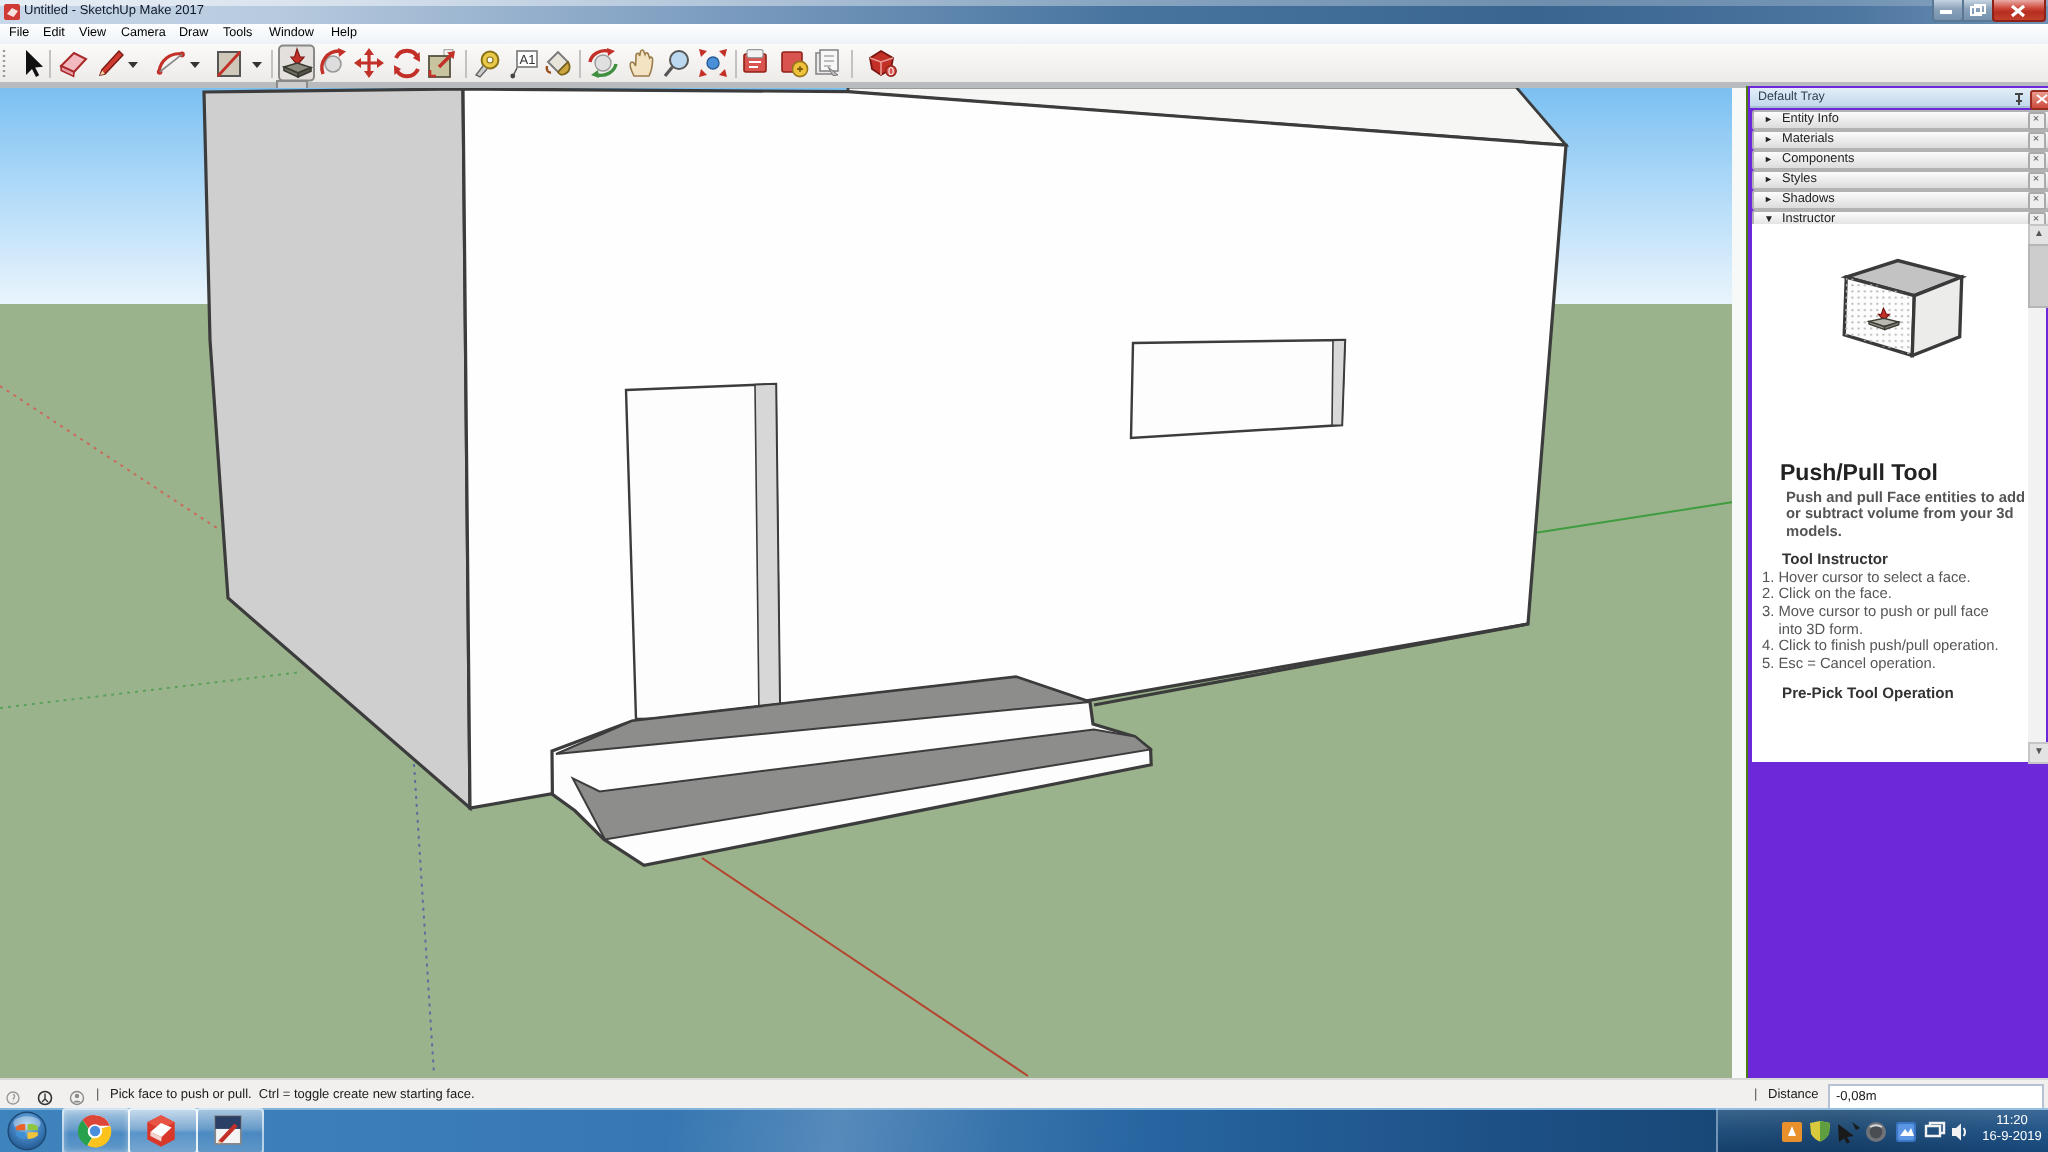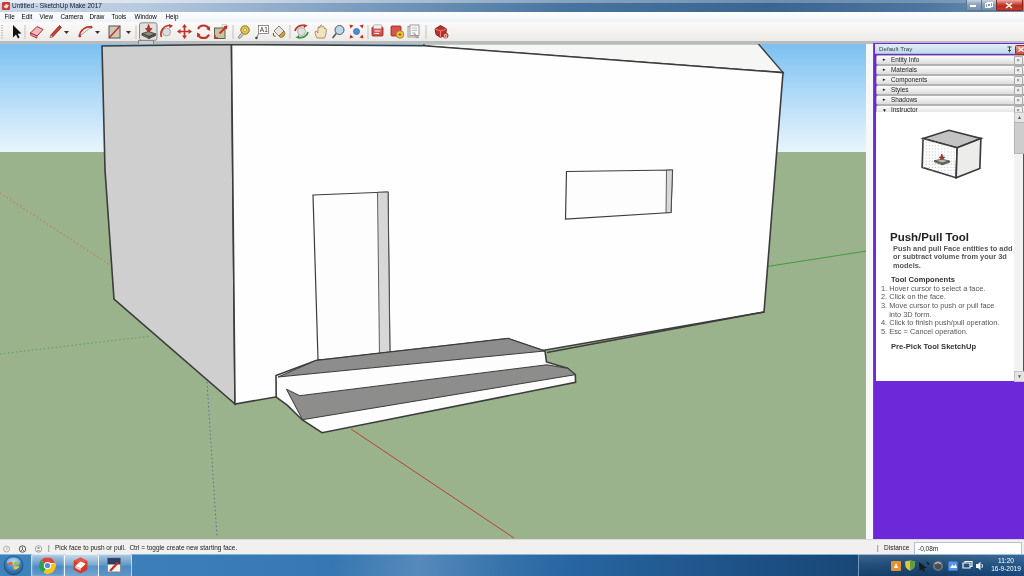--- a/index.html
+++ b/index.html
@@ -287,23 +287,23 @@
       <polygon points="37,21 60,12 59,41 36,50" fill="#ececea" stroke="#3a3a3a" stroke-width="1.6"></polygon>
       <g transform="translate(14,27)">
           <path d="M8 0 L9.5 3 L11 3 L8.3 6 L5.5 3 L7 3 Z" fill="#c23028" stroke="#6e140e" stroke-width="0.5"></path>
           <path d="M1 6.5 L8.2 5 L15.5 6.8 L8.5 9 Z" fill="#b9b9af" stroke="#3a3a32" stroke-width="0.7"></path>
           <path d="M1 6.5 L8.5 9 L8.6 10.5 L1 7.8 Z" fill="#8e8e84" stroke="#3a3a32" stroke-width="0.6"></path>
           <path d="M15.5 6.8 L8.5 9 L8.6 10.5 L15.5 8.2 Z" fill="#77776d" stroke="#3a3a32" stroke-width="0.6"></path>
         </g>
     </svg>
     <div class="abs" style="left:14px;top:119px;width:132px;font-size:11.5px;font-weight:bold;color:#222;">Push/Pull Tool</div>
     <div class="abs" style="left:17px;top:132.5px;width:130px;font-size:7.4px;line-height:8.6px;color:#555;font-weight:bold;">Push and pull Face entities to add<br>or subtract volume from your 3d<br>models.</div>
-    <div class="abs" style="left:15px;top:163px;width:130px;font-size:7.6px;font-weight:bold;color:#333;">Tool Components</div>
+    <div class="abs" style="left:15px;top:163px;width:130px;font-size:7.6px;font-weight:bold;color:#333;">Tool Instructor</div>
     <div class="abs" style="left:5px;top:172.8px;width:132px;font-size:7.4px;line-height:8.6px;color:#555;">1. Hover cursor to select a face.<br>2. Click on the face.<br>3. Move cursor to push or pull face<br>&nbsp;&nbsp;&nbsp;&nbsp;into 3D form.<br>4. Click to finish push/pull operation.<br>5. Esc = Cancel operation.</div>
-    <div class="abs" style="left:15px;top:229.5px;width:132px;font-size:7.6px;font-weight:bold;color:#333;">Pre-Pick Tool SketchUp</div>
+    <div class="abs" style="left:15px;top:229.5px;width:132px;font-size:7.6px;font-weight:bold;color:#333;">Pre-Pick Tool Operation</div>
 
     <div class="abs" style="left:138px;top:0;width:9px;height:269px;background:#f2f2f2;">
       <div class="abs" style="left:0;top:0;width:9px;height:9px;background:#e3e3e3;border:0.5px solid #c5c5c5;font-size:5px;color:#555;text-align:center;line-height:8px;">▲</div>
       <div class="abs" style="left:0;top:10px;width:9px;height:30px;background:#cdcdcd;border:0.5px solid #b5b5b5;"></div>
       <div class="abs" style="left:0;top:259px;width:9px;height:9px;background:#e3e3e3;border:0.5px solid #c5c5c5;font-size:5px;color:#555;text-align:center;line-height:8px;">▼</div>
     </div>
   </div>
 </div>
 <style>
  .secbar{position:absolute;left:2px;width:147px;height:8.5px;background:linear-gradient(#fcfcfc,#dcdcdc);border:0.5px solid #b2b2b2;border-radius:1.5px;}

